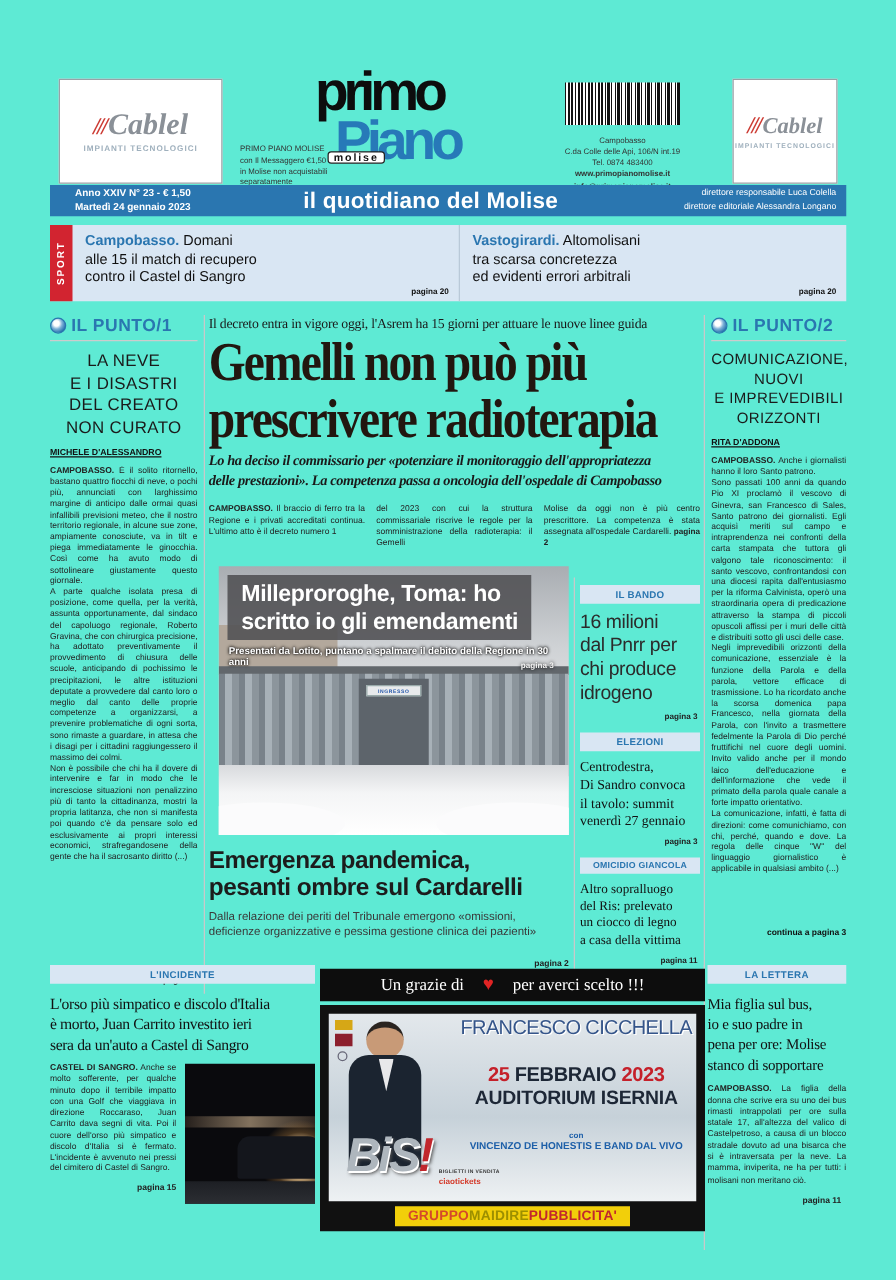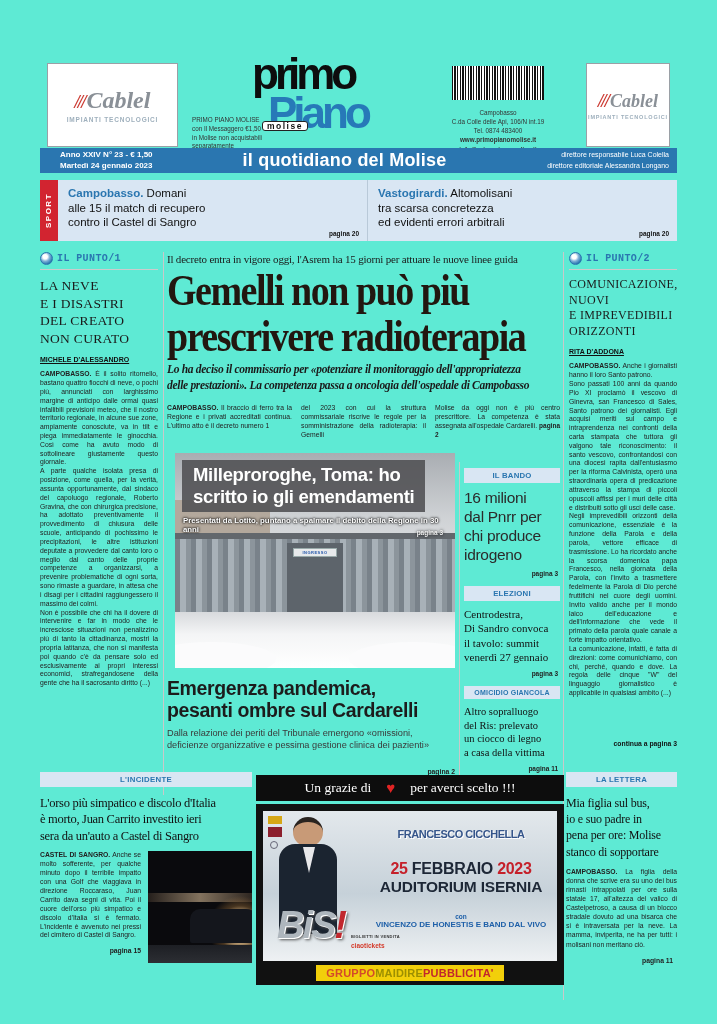--- a/index.html
+++ b/index.html
@@ -43,22 +43,22 @@
   
   .vline{position:absolute;width:1px;background:#c9c9c9}
 
   
   .sidecol{position:absolute;top:252px}
   #colleft{left:40px;width:118px}
   #colright{left:569px;width:108px}
   .punto-hdr{display:flex;align-items:center;gap:4px;border-bottom:1px solid #ccc;padding-bottom:4px;margin-bottom:7px}
   .punto-icon{width:13px;height:13px;border-radius:50%;border:1px solid #2a76b0;
         background:radial-gradient(circle at 38% 34%,#ffffff 22%,#7fb2d8 45%,#2a76b0 75%)}
-  .punto-label{color:#2a76b0;font-weight:bold;font-size:10px;font-family:Liberation Mono, monospace;letter-spacing:.4px}
-  .side-title{font-family:Liberation Serif, serif;font-size:13.5px;line-height:1.3;color:#1a1a1a;
+  .punto-label{color:#2a76b0;font-weight:bold;font-size:14px;font-family:Liberation Sans, sans-serif;letter-spacing:.4px}
+  .side-title{font-family:Liberation Sans, sans-serif;font-size:13.5px;line-height:1.3;text-align:center;color:#1a1a1a;
         margin:6px 0 9px;font-weight:normal;letter-spacing:.3px}
   .side-author{font-size:7px;font-weight:bold;text-decoration:underline;margin-bottom:7px;color:#111}
   .side-body{font-size:6.8px;line-height:1.3;text-align:justify;color:#222;overflow:hidden}
   #colleft .side-body{height:402px}
   #colright .side-body{height:372px}
   .dl{font-weight:bold}
   .continua{text-align:right;font-weight:bold;font-size:6.8px;margin-top:6px;color:#111}
 
   
   .kicker{position:absolute;left:167px;top:253px;width:393px;font-family:"Liberation Serif",serif;
@@ -130,21 +130,21 @@
   .ad-head{position:absolute;left:30px;top:6px;width:30px;height:30px;border-radius:50%;background:#c89a77;
         border-top:5px solid #2a2420}
   .ad-suit{position:absolute;left:16px;top:33px;width:58px;height:90px;background:#1b2430;border-radius:16px 16px 0 0}
   .ad-shirt{position:absolute;left:40px;top:36px;width:12px;height:26px;background:#e8e8ea;clip-path:polygon(0 0,100% 0,50% 100%)}
   .ad-bis{position:absolute;left:14px;bottom:14px;font-size:38px;font-weight:bold;font-style:italic;color:#aeb6bd;
         text-shadow:1px 1px 0 #fff,2px 2px 3px #555;letter-spacing:-2px}
   .ad-bis .ex{color:#c1272d}
   .ad-tickets{position:absolute;left:88px;bottom:22px;font-size:4px;font-weight:bold;color:#333;letter-spacing:.3px}
   .ad-ciao{position:absolute;left:88px;bottom:12px;font-size:6.5px;font-weight:bold;color:#d43a2a}
   .ad-right{position:absolute;left:96px;top:0;width:204px;height:100%;text-align:center}
-  .ad-artist{margin-top:17px;font-size:11px;font-weight:bold;color:#35558a;letter-spacing:-.5px;
+  .ad-artist{margin-top:3px;font-size:16px;font-weight:normal;color:#35558a;letter-spacing:-.5px;
         text-shadow:1px 1px 0 #fff}
   .ad-date{margin-top:20px;font-size:16px;font-weight:bold;letter-spacing:-.3px}
   .ad-date .rd{color:#c5202a}
   .ad-date .dk{color:#1d2736}
   .ad-venue{font-size:15.5px;font-weight:bold;color:#1d2736;letter-spacing:-.2px}
   .ad-con{margin-top:17px;font-size:6.5px;font-weight:bold;color:#1d5fa8}
   .ad-band{font-size:8px;font-weight:bold;color:#1d5fa8}
   .adfoot{height:24px;display:flex;align-items:center;justify-content:center}
   .adyellow{background:#f2cf0a;padding:2px 10px;font-weight:bold;font-size:11px;letter-spacing:.2px;white-space:nowrap}
   .adyellow .g{color:#d4492a}.adyellow .m{color:#9d8f00}.adyellow .p{color:#c1272d}

